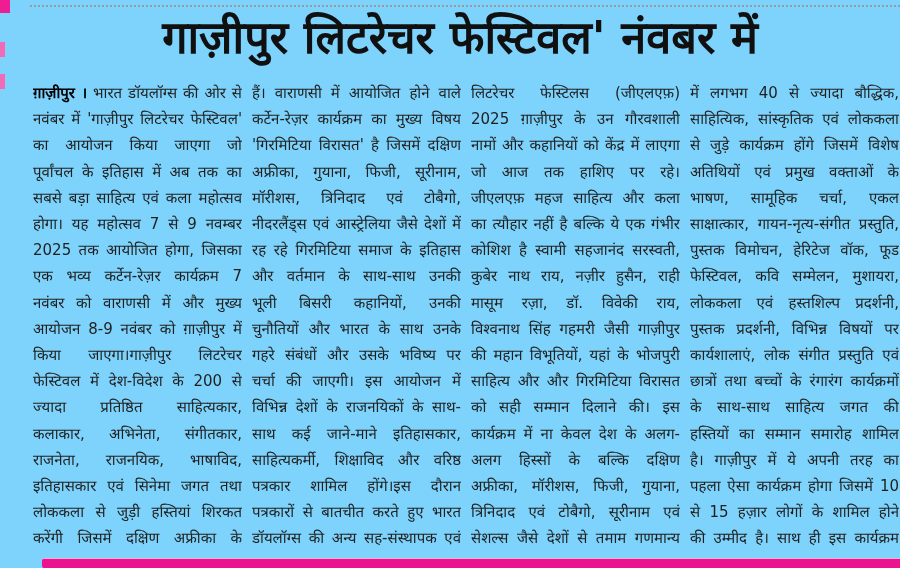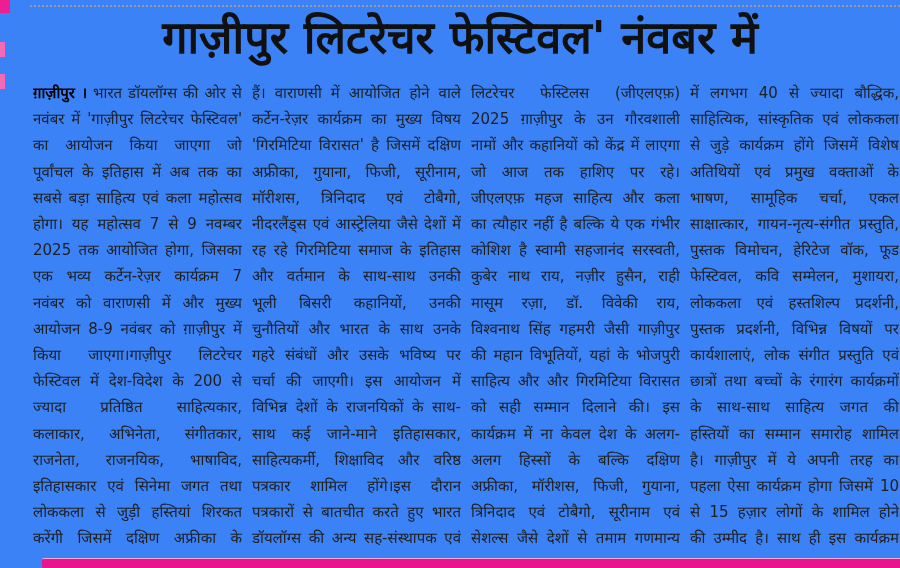--- a/index.html
+++ b/index.html
@@ -4,21 +4,21 @@
 <style>
   html, body {
     margin: 0;
     padding: 0;
     background: #ffffff;
   }
   #clipping {
     position: relative;
     width: 900px;
     height: 568px;
-    background: #3b82f6;
+    background: #7dd3fc;
     overflow: hidden;
     font-family: "DejaVu Sans", sans-serif;
     color: #1c1c1c;
   }
   
   .top-rule {
     position: absolute;
     top: 5px;
     left: 30px;
     right: 0;

